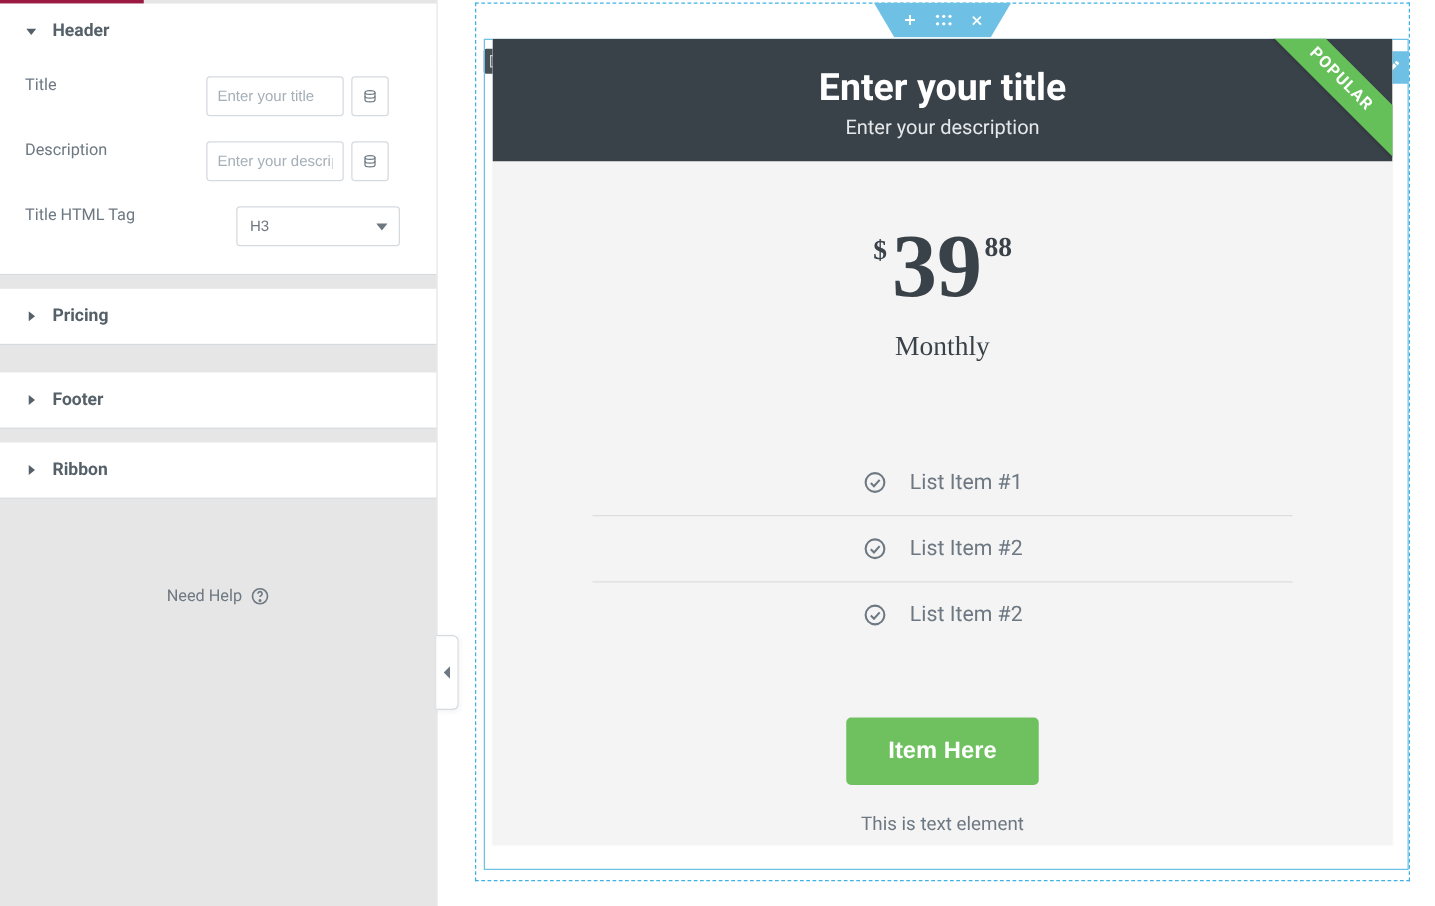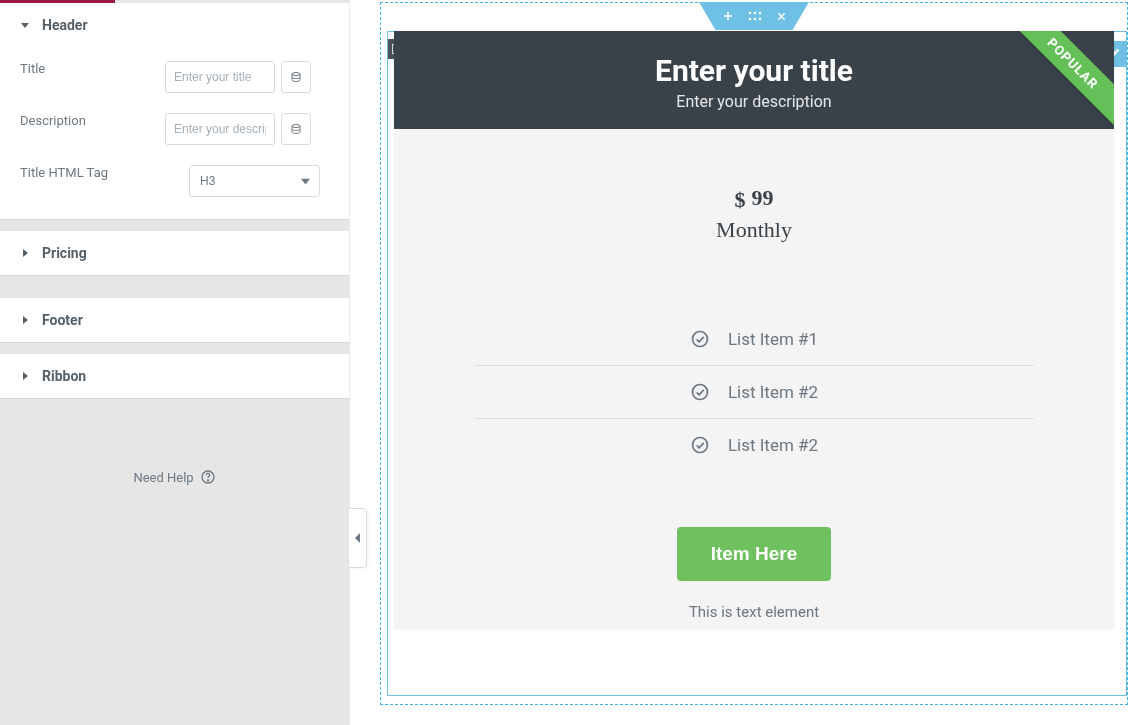--- a/index.html
+++ b/index.html
@@ -297,21 +297,21 @@
   .cents {
     font-size: 22px;
     font-weight: 700;
     margin-top: 8px;
     margin-left: 2px;
   }
   .period {
     font-family: Georgia, serif;
     font-size: 22px;
     color: #3a4249;
-    margin-top: 4px;
+    margin-top: 15px;
   }
   .features {
     padding: 60px 80px 10px;
   }
   .feature-item {
     display: flex;
     align-items: center;
     gap: 18px;
     padding: 16px 0;
     border-bottom: 1px solid #dcdde0;
@@ -512,21 +512,22 @@
 
       <div class="price-card">
         <div class="ribbon">POPULAR</div>
         <div class="card-header">
           <div class="title">Enter your title</div>
           <div class="desc">Enter your description</div>
         </div>
         <div class="price-block">
           <div class="price-row">
             <span class="currency">$</span>
-            <span class="cents">99</span>
+            <span class="amount">39</span>
+            <span class="cents">88</span>
           </div>
           <div class="period">Monthly</div>
         </div>
         <div class="features">
           <div class="feature-item">
             <span class="check">
               <svg width="20" height="20" viewBox="0 0 24 24" fill="none" stroke="currentColor" stroke-width="2">
                   <circle cx="12" cy="12" r="9"></circle>
                   <polyline points="8,12.5 11,15.5 16.5,9.5"></polyline>
                 </svg>

